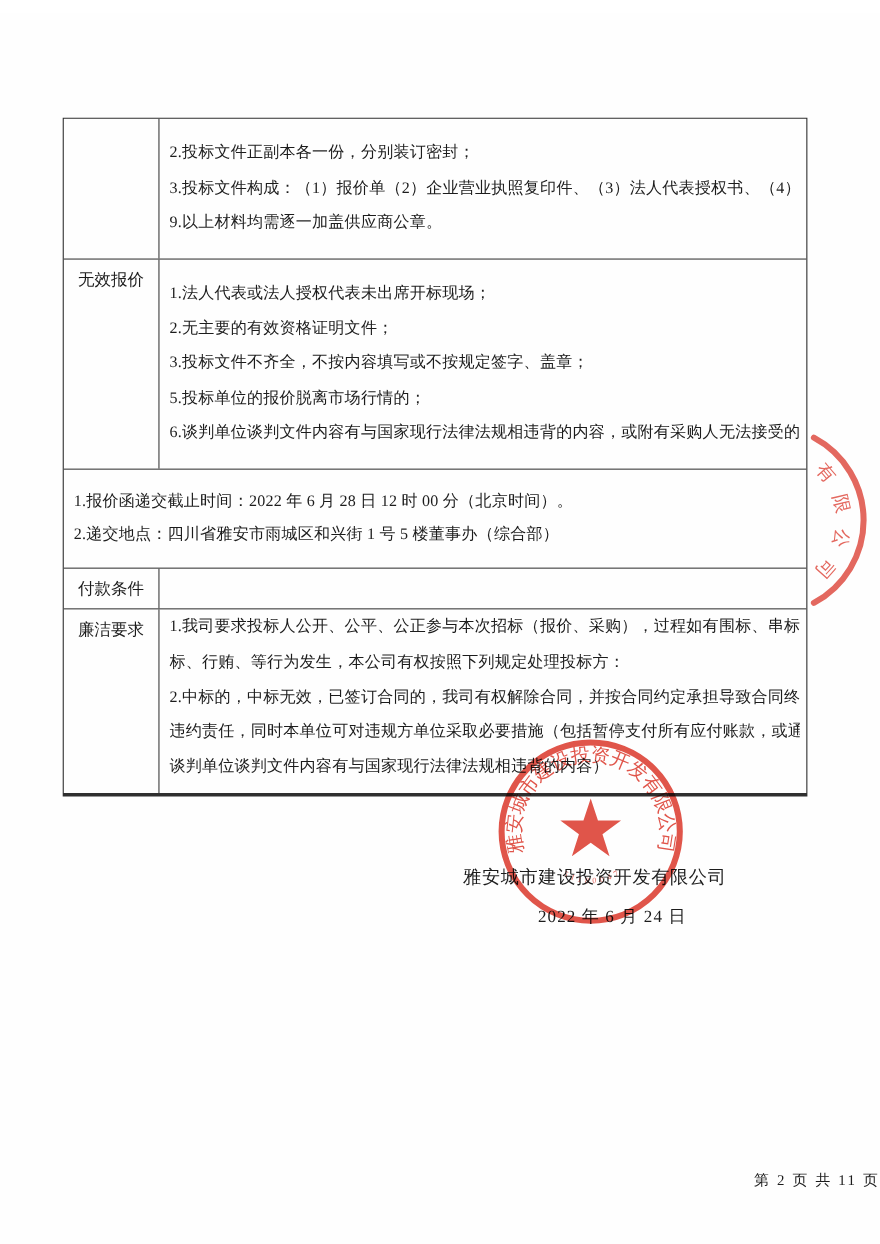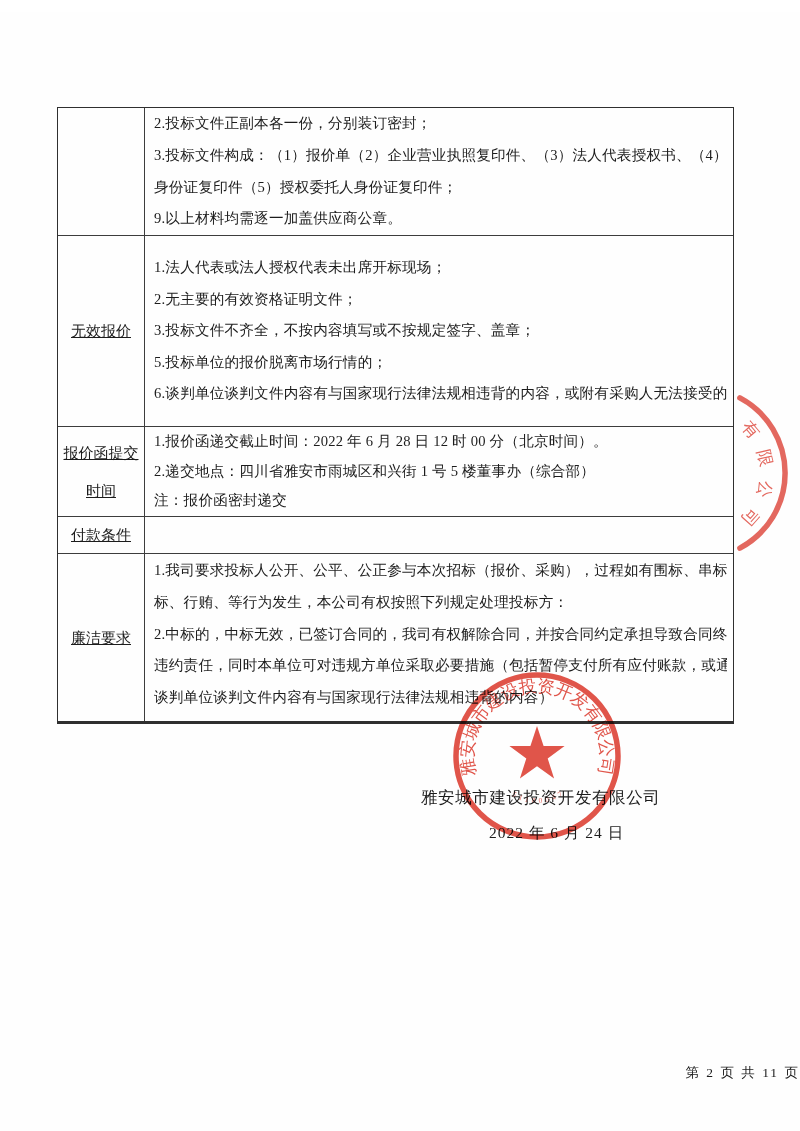--- a/index.html
+++ b/index.html
@@ -12,22 +12,22 @@
   
   .doc-table {
     position:absolute; left:57px; top:95px; width:677px;
     border:1.5px solid #2f2f2f; border-bottom-width:3px;
     box-sizing:border-box;
   }
   .t-row { display:flex; border-top:1px solid #3d3d3d; box-sizing:content-box; }
   .t-row.first { border-top:none; }
   .label-cell {
     flex:0 0 86px; width:86px; border-right:1px solid #3d3d3d;
-    display:flex; align-items:center; justify-content:center;
-    text-align:center; font-size:15px; line-height:38px;text-decoration:underline;
+    display:flex; justify-content:center;
+    text-align:center; font-size:15px; line-height:38px;
   }
   .label-cell span { display:block; width:80px; }
   .content-cell {
     flex:1; padding:0 6px 0 9px; min-width:0;
     display:flex; flex-direction:column; justify-content:center;
     font-size:14.6px; letter-spacing:0.2px;
   }
   .content-cell div { white-space:nowrap; overflow:hidden; }
   .r0 { height:127px; } .r0 .content-cell div { line-height:31.8px; }
   .r1 { height:190px; } .r1 .content-cell div { line-height:31.6px; }
@@ -60,46 +60,41 @@
 
   <div class="doc-table">
 
     <div class="t-row r0 first">
       <div class="label-cell">
           <span></span>
         </div>
       <div class="content-cell">
         <div>2.投标文件正副本各一份，分别装订密封；</div>
         <div>3.投标文件构成：（1）报价单（2）企业营业执照复印件、（3）法人代表授权书、（4）法人</div>
-        <div>身份证复印件（5）授权委托人身份证复印件；</div>
         <div>9.以上材料均需逐一加盖供应商公章。</div>
       </div>
     </div>
 
     <div class="t-row r1">
       <div class="label-cell">
           <span>无效报价</span>
         </div>
       <div class="content-cell">
         <div>1.法人代表或法人授权代表未出席开标现场；</div>
         <div>2.无主要的有效资格证明文件；</div>
         <div>3.投标文件不齐全，不按内容填写或不按规定签字、盖章；</div>
         <div>5.投标单位的报价脱离市场行情的；</div>
         <div>6.谈判单位谈判文件内容有与国家现行法律法规相违背的内容，或附有采购人无法接受的条件。</div>
       </div>
     </div>
 
     <div class="t-row r2">
-      <div class="label-cell">
-          <span>报价函提交时间</span>
-        </div>
       <div class="content-cell">
         <div>1.报价函递交截止时间：2022 年 6 月 28 日  12 时 00 分（北京时间）。</div>
         <div>2.递交地点：四川省雅安市雨城区和兴街 1 号 5 楼董事办（综合部）</div>
-        <div>注：报价函密封递交</div>
       </div>
     </div>
 
     <div class="t-row r3">
       <div class="label-cell">
           <span>付款条件</span>
         </div>
     </div>
 
     <div class="t-row r4">

